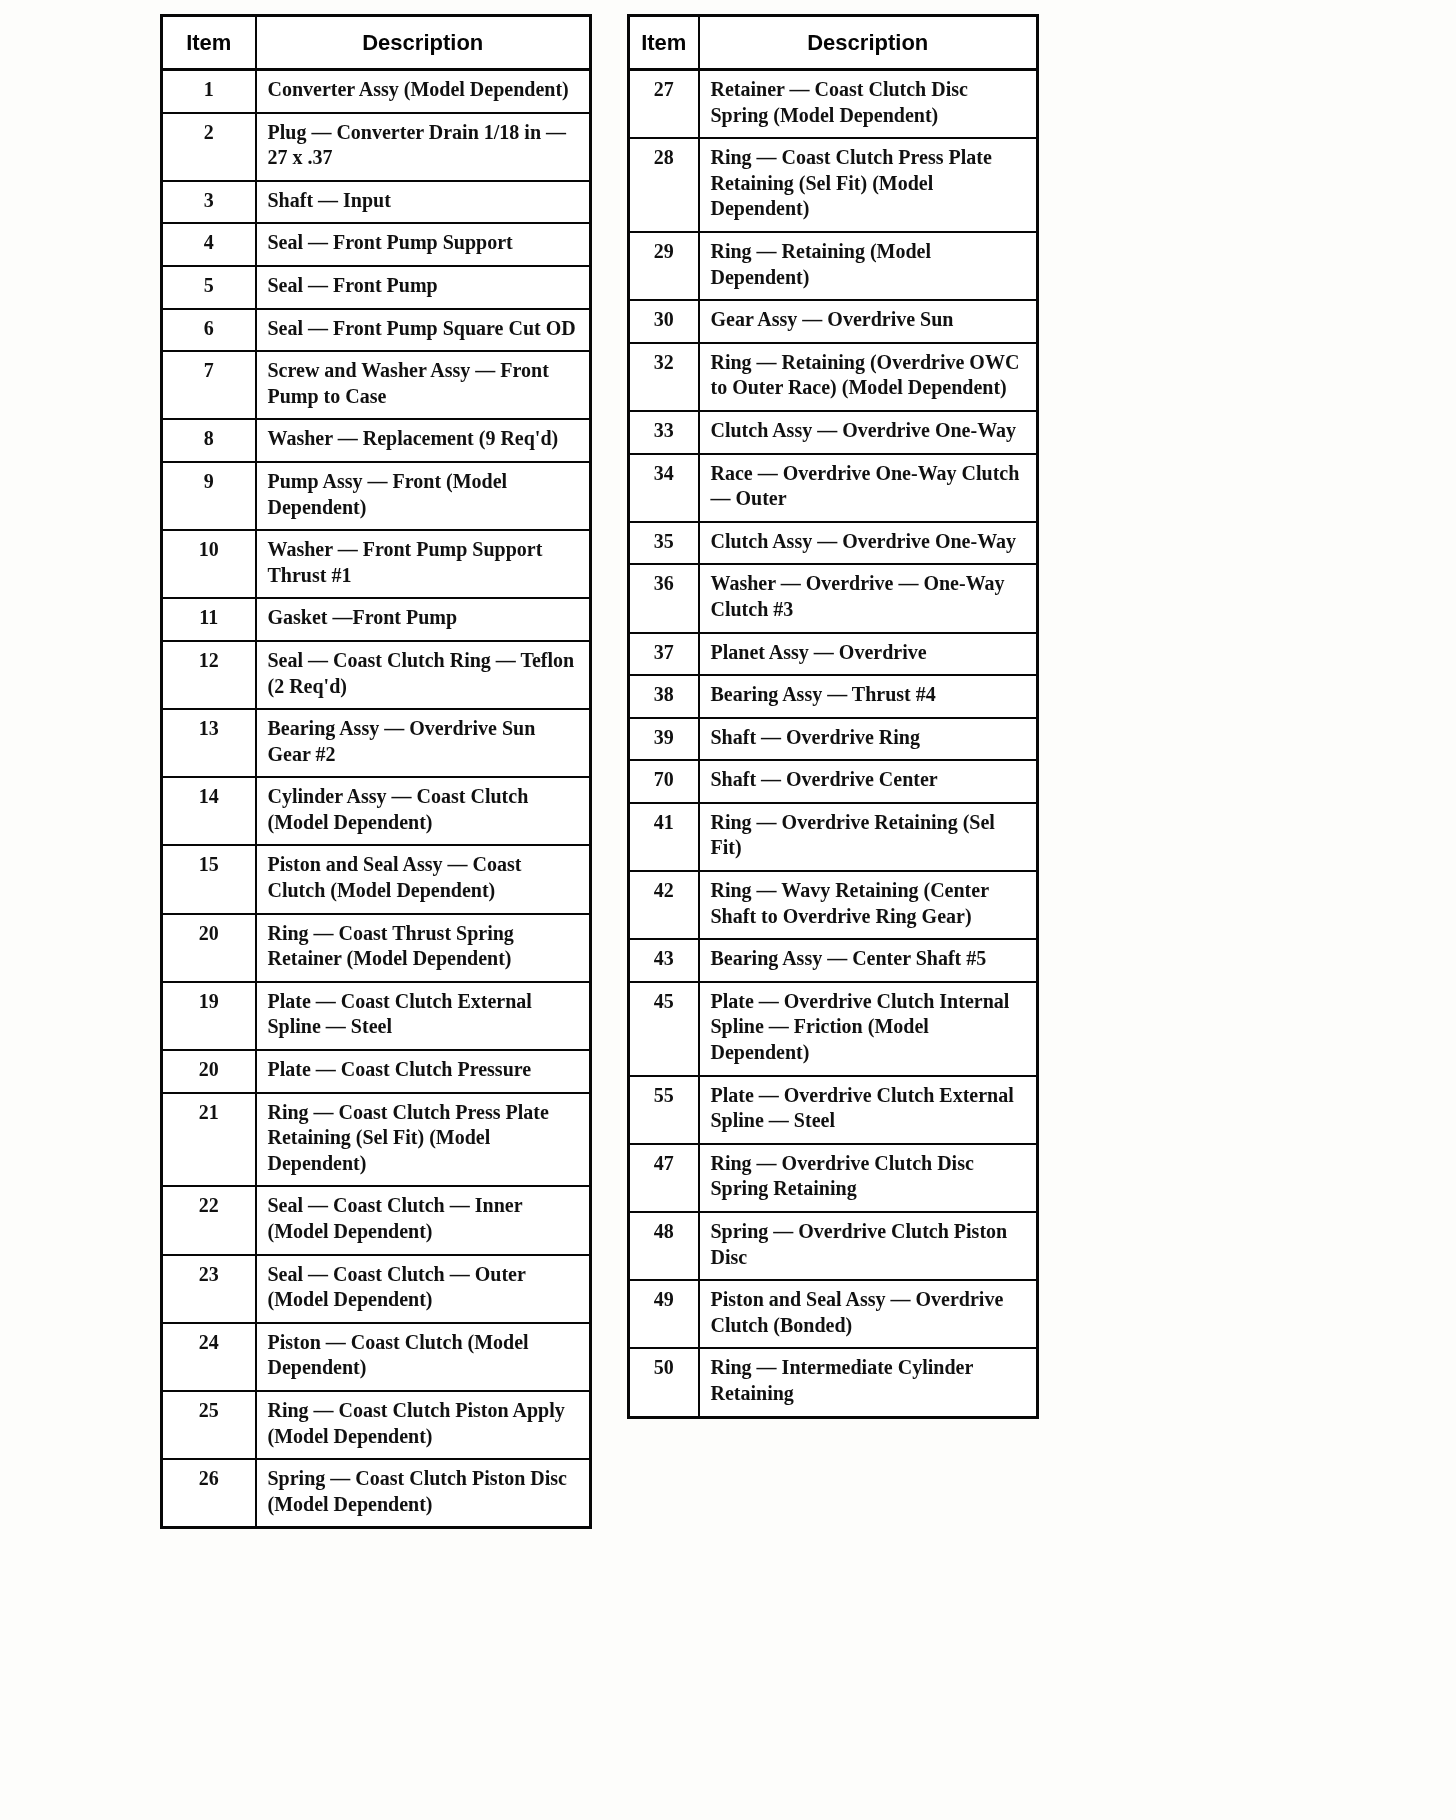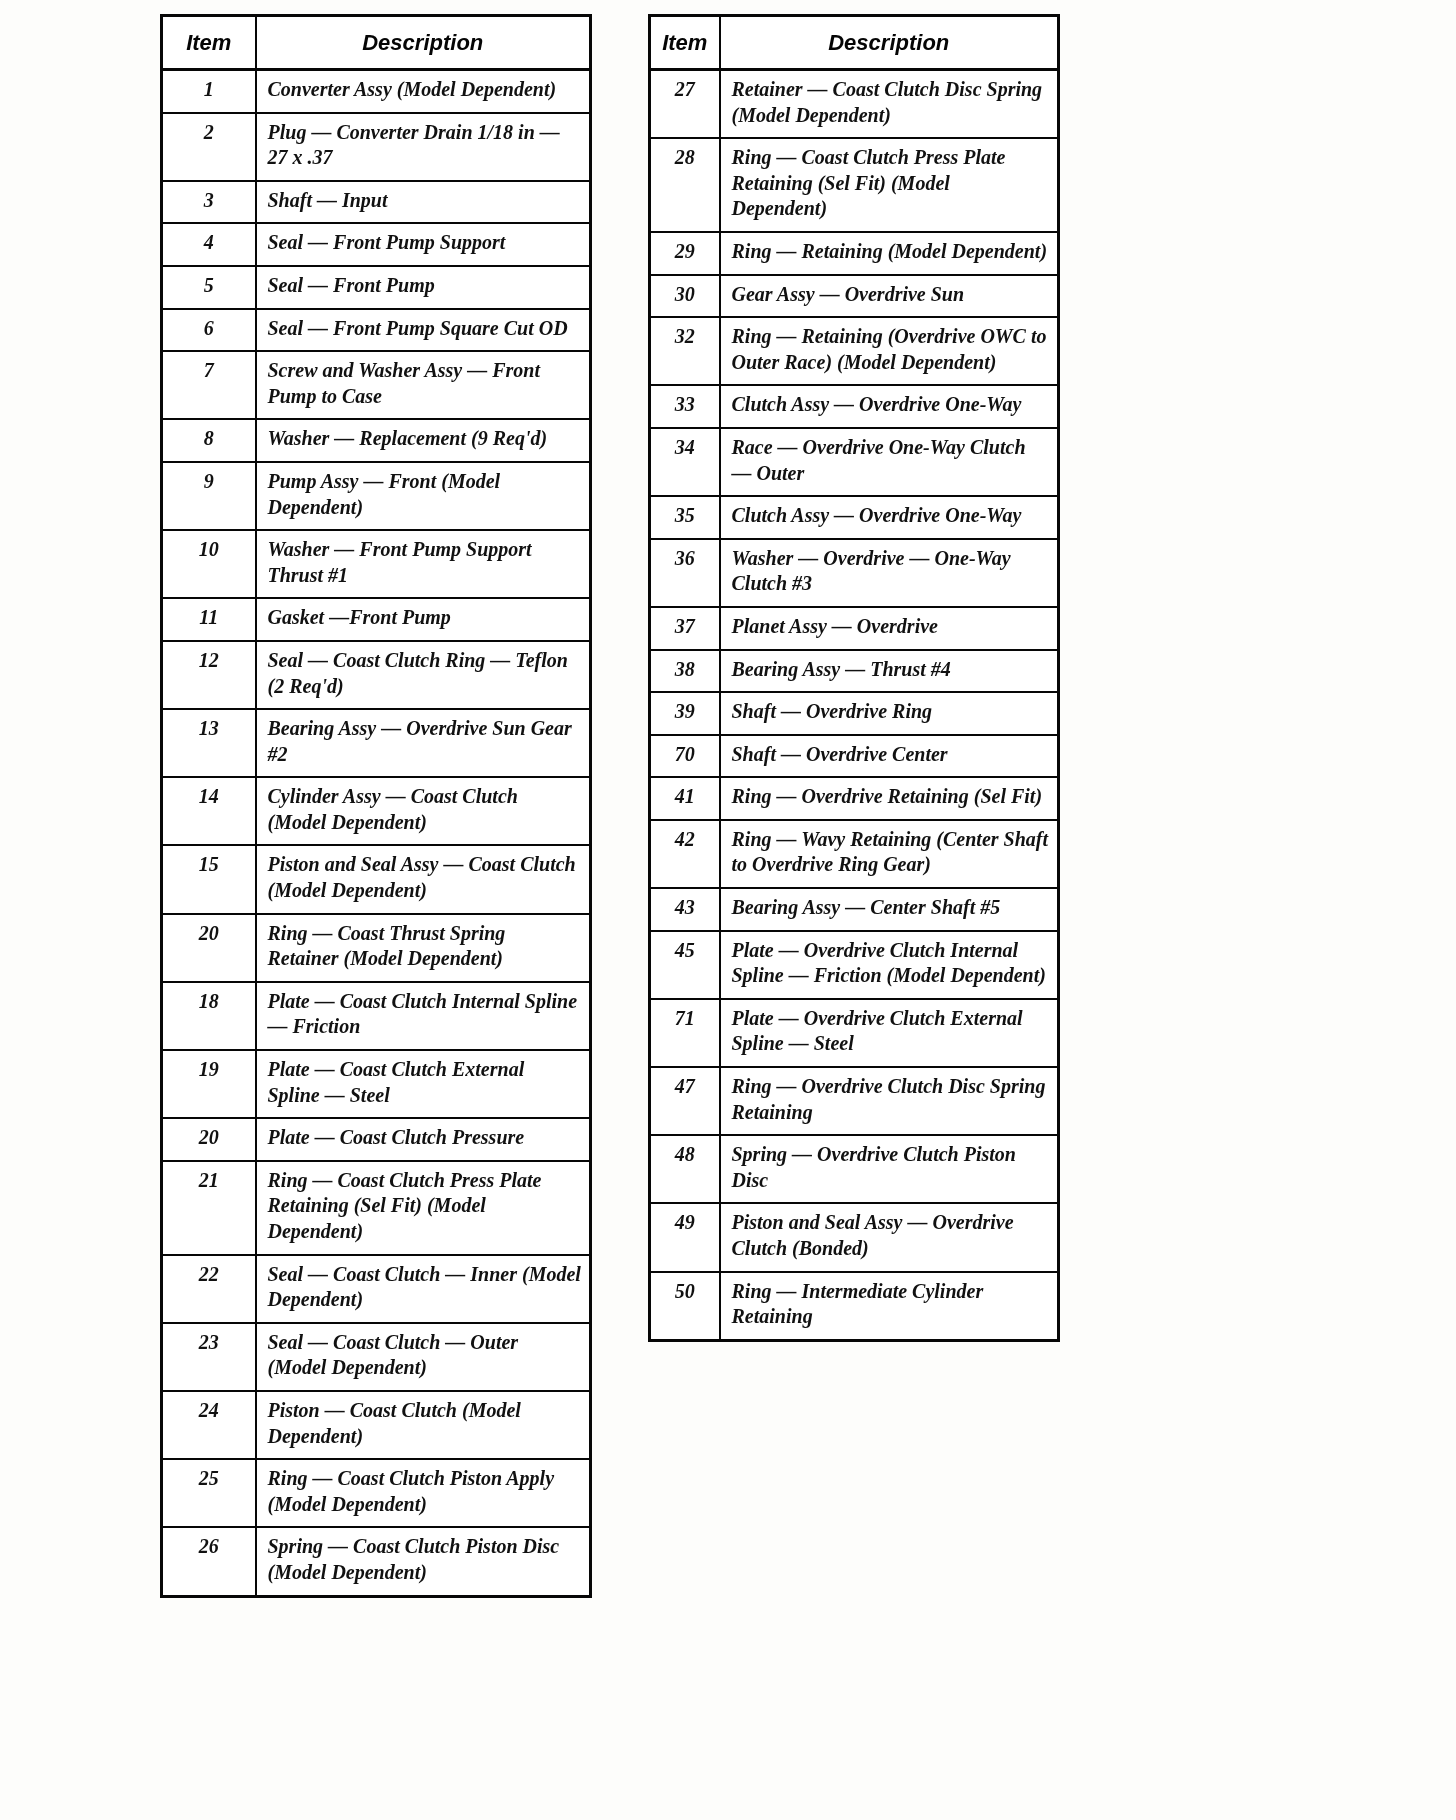--- a/index.html
+++ b/index.html
@@ -10,22 +10,21 @@
     width: 1456px;
     min-height: 1820px;
     font-family: "Liberation Serif", serif;
     color: #0c0c0c;
     position: relative;
   }
   .page {
     display: flex;
     align-items: flex-start;
     padding: 14px 0 40px 160px;
-    gap: 56px;
-    font-style: italic;
+    gap: 35px;
   }
   table.parts-table {
     border-collapse: collapse;
     table-layout: fixed;
     border: 3px solid #070707;
     background: #ffffff;
   }
   table.parts-table.left  { width: 432px; }
   table.parts-table.right { width: 412px; }
 
@@ -132,24 +131,20 @@
         </tr>
         <tr>
           <td class="item-cell">15</td>
           <td class="desc-cell">Piston and Seal Assy — Coast Clutch (Model Dependent)</td>
         </tr>
         <tr>
           <td class="item-cell">20</td>
           <td class="desc-cell">Ring — Coast Thrust Spring Retainer (Model Dependent)</td>
         </tr>
         <tr>
-          <td class="item-cell">18</td>
-          <td class="desc-cell">Plate — Coast Clutch Internal Spline — Friction</td>
-        </tr>
-        <tr>
           <td class="item-cell">19</td>
           <td class="desc-cell">Plate — Coast Clutch External Spline — Steel</td>
         </tr>
         <tr>
           <td class="item-cell">20</td>
           <td class="desc-cell">Plate — Coast Clutch Pressure</td>
         </tr>
         <tr>
           <td class="item-cell">21</td>
           <td class="desc-cell">Ring — Coast Clutch Press Plate Retaining (Sel Fit) (Model Dependent)</td>
@@ -251,21 +246,21 @@
         </tr>
         <tr>
           <td class="item-cell">43</td>
           <td class="desc-cell">Bearing Assy — Center Shaft #5</td>
         </tr>
         <tr>
           <td class="item-cell">45</td>
           <td class="desc-cell">Plate — Overdrive Clutch Internal Spline — Friction (Model Dependent)</td>
         </tr>
         <tr>
-          <td class="item-cell">71</td>
+          <td class="item-cell">55</td>
           <td class="desc-cell">Plate — Overdrive Clutch External Spline — Steel</td>
         </tr>
         <tr>
           <td class="item-cell">47</td>
           <td class="desc-cell">Ring — Overdrive Clutch Disc Spring Retaining</td>
         </tr>
         <tr>
           <td class="item-cell">48</td>
           <td class="desc-cell">Spring — Overdrive Clutch Piston Disc</td>
         </tr>

